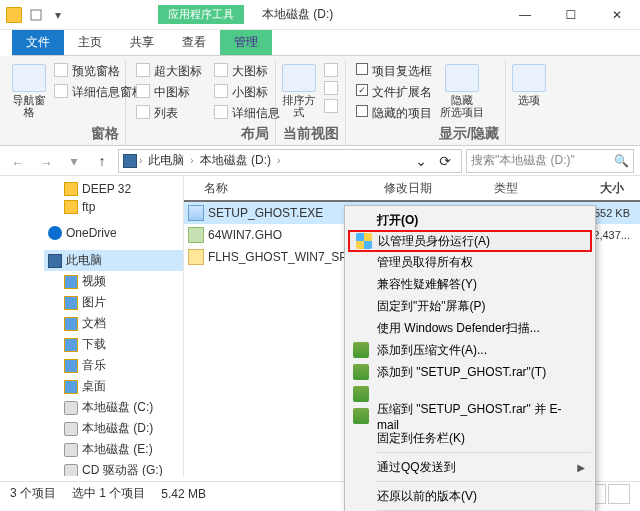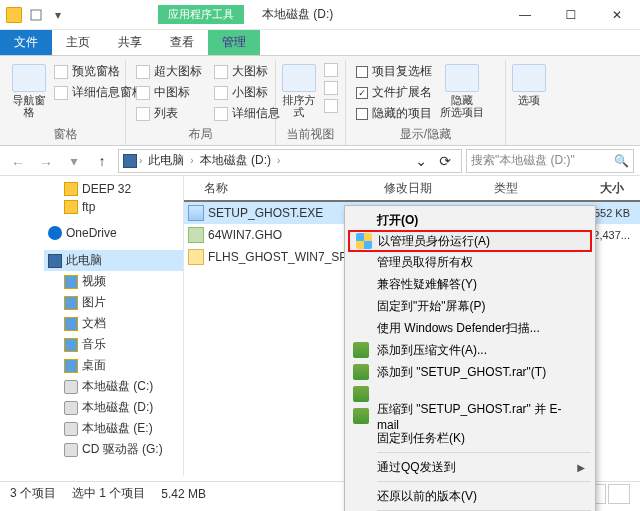--- a/index.html
+++ b/index.html
@@ -10,35 +10,35 @@
 .tb-left { display: flex; align-items: center; gap: 4px; padding-left: 6px; }
 .tb-icon { width: 16px; height: 16px; background: #ffc843; border: 1px solid #d9a400; border-radius: 1px; }
 .tb-qat { display: flex; gap: 2px; }
 .qat-btn { width: 20px; height: 20px; display: flex; align-items: center; justify-content: center; color: #555; }
 .tb-ctx { background: #4fc987; color: #fff; padding: 2px 10px; margin-left: 90px; font-size: 11px; }
 .tb-title { margin-left: 18px; color: #333; }
 .tb-sys { position: absolute; right: 0; top: 0; display: flex; }
 .sys-btn { width: 46px; height: 30px; display: flex; align-items: center; justify-content: center; color: #333; font-size: 12px; }
 
 
-.tabrow { height: 26px; display: flex; align-items: flex-end; border-bottom: 1px solid #d0d0d0; background: #fff; }
+.tabrow { height: 26px; display: flex; align-items: flex-end; border-bottom: 1px solid #d0d0d0; background: #fff; margin-left: 12px; }
 .tab { padding: 4px 14px; color: #333; cursor: default; }
 .tab.file { background: #1979ca; color: #fff; }
 .tab.active { background: #4fc987; color: #4c1d95; }
 
 
 .ribbon { height: 90px; background: #f5f5f5; border-bottom: 1px solid #d0d0d0; display: flex; padding: 4px 6px 0; }
 .rgroup { display: flex; flex-direction: column; border-right: 1px solid #dcdcdc; padding: 0 6px 2px; }
 .rgroup-body { flex: 1; display: flex; gap: 4px; align-items: flex-start; }
-.rgroup-label { text-align: center; font-size: 12px; color: #666; padding-top: 2px; }
+.rgroup-label { text-align: right; font-size: 14px; color: #666; padding-top: 2px; font-weight: bold; }
 .rbig { width: 44px; display: flex; flex-direction: column; align-items: center; gap: 2px; padding-top: 4px; }
 .rbig-icon { width: 34px; height: 28px; border: 1px solid #b8d2ef; background: #e8f1fc; border-radius: 2px; }
 .rbig-lbl { font-size: 11px; color: #333; text-align: center; line-height: 12px; }
 .rcol { display: flex; flex-direction: column; gap: 2px; padding-top: 2px; }
-.ritem { display: flex; align-items: center; gap: 4px; font-size: 11px; color: #333; padding: 1px 4px; white-space: nowrap; }
+.ritem { display: flex; align-items: flex-start; gap: 4px; font-size: 11px; color: #333; padding: 1px 4px; white-space: nowrap; }
 .ritem .mini { width: 14px; height: 14px; border: 1px solid #c8c8c8; background: #fff; }
 .ck { width: 12px; height: 12px; border: 1px solid #666; background: #fff; display: inline-flex; align-items: center; justify-content: center; font-size: 9px; color: #333; }
 
 
 .addrbar { height: 30px; display: flex; align-items: center; padding: 2px 6px; gap: 4px; border-bottom: 1px solid #e0e0e0; }
 .nav-btn { width: 24px; height: 24px; border-radius: 2px; display: flex; align-items: center; justify-content: center; color: #999; font-size: 14px; }
 .nav-btn.on { color: #333; }
 .crumb-host { flex: 1; height: 24px; border: 1px solid #ccc; display: flex; align-items: center; padding: 0 4px; gap: 2px; background: #fff; }
 .crumb { padding: 0 4px; color: #333; font-size: 12px; }
 .crumb-sep { color: #888; font-size: 10px; }
@@ -282,20 +282,24 @@
     <div class="tnode">
         <span class="tico folder" style="background:#5aa0e0"></span>
         <span>图片</span>
       </div>
     <div class="tnode">
         <span class="tico folder" style="background:#5aa0e0"></span>
         <span>文档</span>
       </div>
     <div class="tnode">
         <span class="tico folder" style="background:#5aa0e0"></span>
+        <span>下载</span>
+      </div>
+    <div class="tnode">
+        <span class="tico folder" style="background:#5aa0e0"></span>
         <span>音乐</span>
       </div>
     <div class="tnode">
         <span class="tico folder" style="background:#5aa0e0"></span>
         <span>桌面</span>
       </div>
     <div class="tnode">
         <span class="tico drive"></span>
         <span>本地磁盘 (C:)</span>
       </div>

